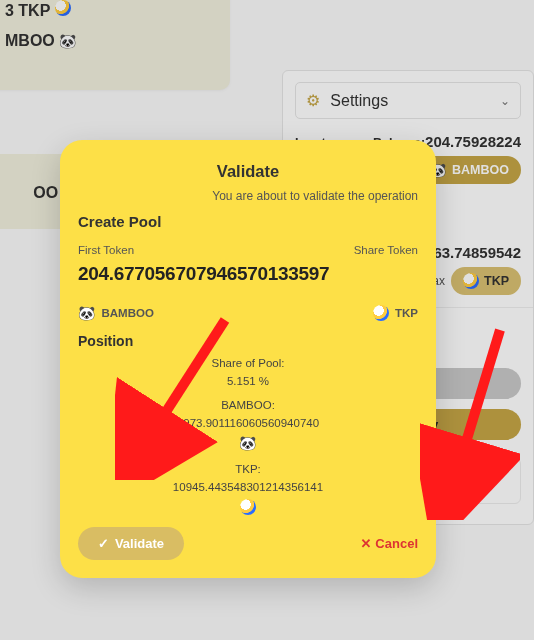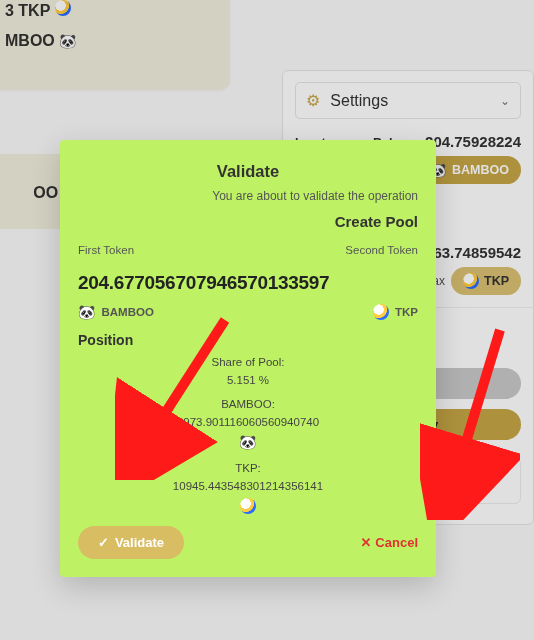--- a/index.html
+++ b/index.html
@@ -201,58 +201,58 @@
     inset: 0;
     background: rgba(0,0,0,0.12);
   }
 
   
   .modal {
     position: absolute;
     left: 60px;
     top: 140px;
     width: 340px;
-    background: #bef264;
-    border-radius: 4px;
+    background: #fde047;
+    border-radius: 22px;
     box-shadow: 0 10px 30px rgba(0,0,0,0.18);
     padding: 18px 18px 18px 18px;
   }
   .modal h2 {
     margin: 4px 0 8px 0;
     text-align: center;
     font-size: 16.5px;
     font-weight: 700;
   }
   .modal .sub {
     text-align: right;
     font-size: 12px;
     color: #555;
     margin-bottom: 10px;
   }
   .modal h3 {
-    text-align: right;
+    text-align: left;
     margin: 0 0 14px 0;
     font-size: 15px;
     font-weight: 700;
   }
   .tworow {
     display: flex;
     justify-content: space-between;
     font-size: 11.5px;
     color: #555;
-    margin-bottom: 16px;
+    margin-bottom: 7px;
   }
   .bignum {
     font-size: 19px;
     font-weight: 600;
     letter-spacing: -0.3px;
     color: #232323;
     white-space: nowrap;
     overflow: hidden;
-    margin-bottom: 10px;
+    margin-bottom: 20px;
   }
   .token-row {
     display: flex;
     justify-content: space-between;
     align-items: center;
     margin-bottom: 12px;
   }
   .token {
     display:flex;
     align-items:center;
@@ -416,21 +416,21 @@
 
 <div class="overlay"></div>
 
 <div class="modal">
   <h2>Validate</h2>
   <div class="sub">You are about to validate the operation</div>
   <h3>Create Pool</h3>
 
   <div class="tworow">
     <span>First Token</span>
-    <span>Second Token</span>
+    <span>Share Token</span>
   </div>
   <div class="bignum">204.677056707946570133597</div>
 
   <div class="token-row">
     <span class="token">
       <span class="panda">🐼</span>
       <span>BAMBOO</span>
     </span>
     <span class="token">
       <span class="tkp-ico"></span>

